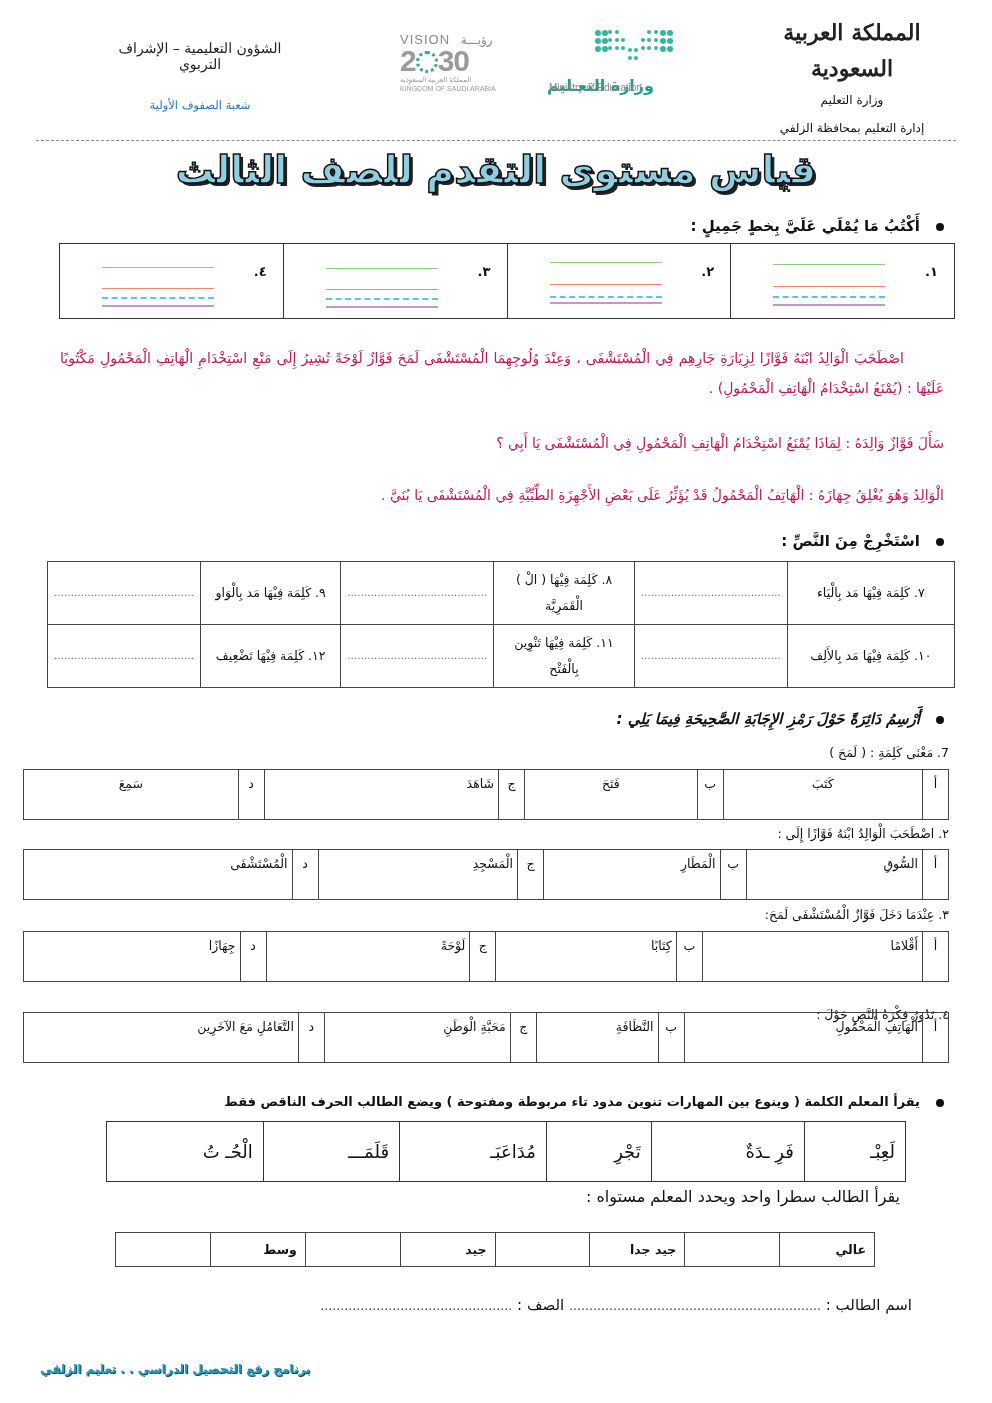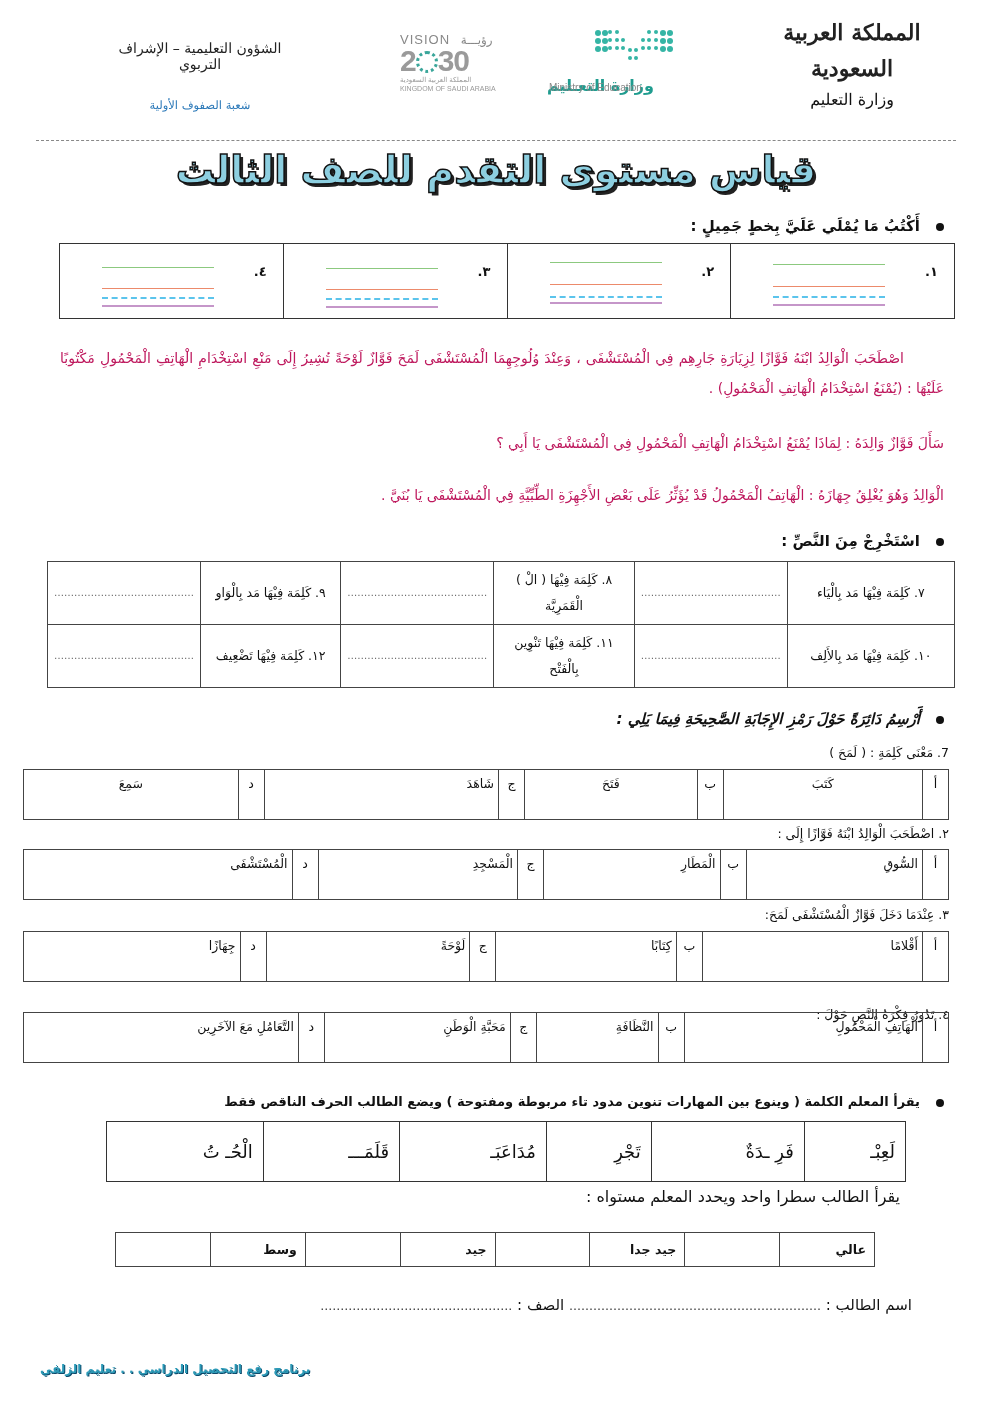--- a/index.html
+++ b/index.html
@@ -4,21 +4,21 @@
 <style>
   * { box-sizing: border-box; margin: 0; padding: 0; }
   html, body { width: 992px; height: 1403px; background: #ffffff; }
   body { position: relative; font-family: "DejaVu Sans", sans-serif; color: #111; direction: rtl; overflow: hidden; }
 
   .abs { position: absolute; }
 
   
   .hdr-right { right: 40px; top: 14px; width: 200px; text-align: center; }
   .kingdom { font-family: "DejaVu Serif", serif; font-size: 22px; font-weight: bold; color: #222; letter-spacing: -1px; line-height: 36px; }
-  .hdr-line { font-family: "DejaVu Serif", serif; font-size: 16px; color: #111; line-height: 28px; }
+  .hdr-line { font-family: "DejaVu Serif", serif; font-size: 12px; color: #111; line-height: 28px; }
 
   .moe-logo { left: 545px; top: 30px; width: 130px; height: 86px; }
   .moe-dots { position: absolute; left: 50px; top: 0; width: 80px; height: 36px; }
   .moe-dots span { position: absolute; border-radius: 50%; background: #35b5a5; }
   .moe-ar { position: absolute; left: 2px; top: 46px; font-size: 16px; color: #1f9c8f; font-weight: bold; letter-spacing: 0; }
   .moe-en { position: absolute; left: 4px; top: 52px; font-family: "Liberation Sans", sans-serif; font-size: 10px; color: #888; direction: ltr; }
 
   .vision { left: 400px; top: 32px; width: 110px; height: 66px; direction: ltr; }
   .vision .v1 { font-family: "Liberation Sans", sans-serif; font-size: 13px; color: #888; letter-spacing: 1px; }
   .vision .v1 b { font-weight: normal; margin-left: 6px; font-size: 12px; }
@@ -78,20 +78,21 @@
   .student .dots { font-size: 12px; color: #333; letter-spacing: -0.5px; }
 
   .footer { left: 40px; top: 1362px; font-size: 12px; font-weight: bold; color: #2c9ab7; text-shadow: 1px 1px 0 #0d4a6b; }
 </style>
 </head>
 <body>
 
 <div class="abs hdr-right">
   <div class="kingdom">المملكة العربية السعودية</div>
   <div class="hdr-line">وزارة التعليم</div>
+  <div class="hdr-line">إدارة التعليم بمحافظة الزلفي</div>
 </div>
 
 <div class="abs moe-logo">
   <div class="moe-dots" id="moeDots">
       <span style="width: 6px; height: 6px; left: 0px; top: 0px;"></span>
       <span style="width: 6px; height: 6px; left: 6.5px; top: 0px;"></span>
       <span style="width: 4px; height: 4px; left: 13px; top: 0px;"></span>
       <span style="width: 4px; height: 4px; left: 19.5px; top: 0px;"></span>
       <span style="width: 4px; height: 4px; left: 52px; top: 0px;"></span>
       <span style="width: 4px; height: 4px; left: 58.5px; top: 0px;"></span>

